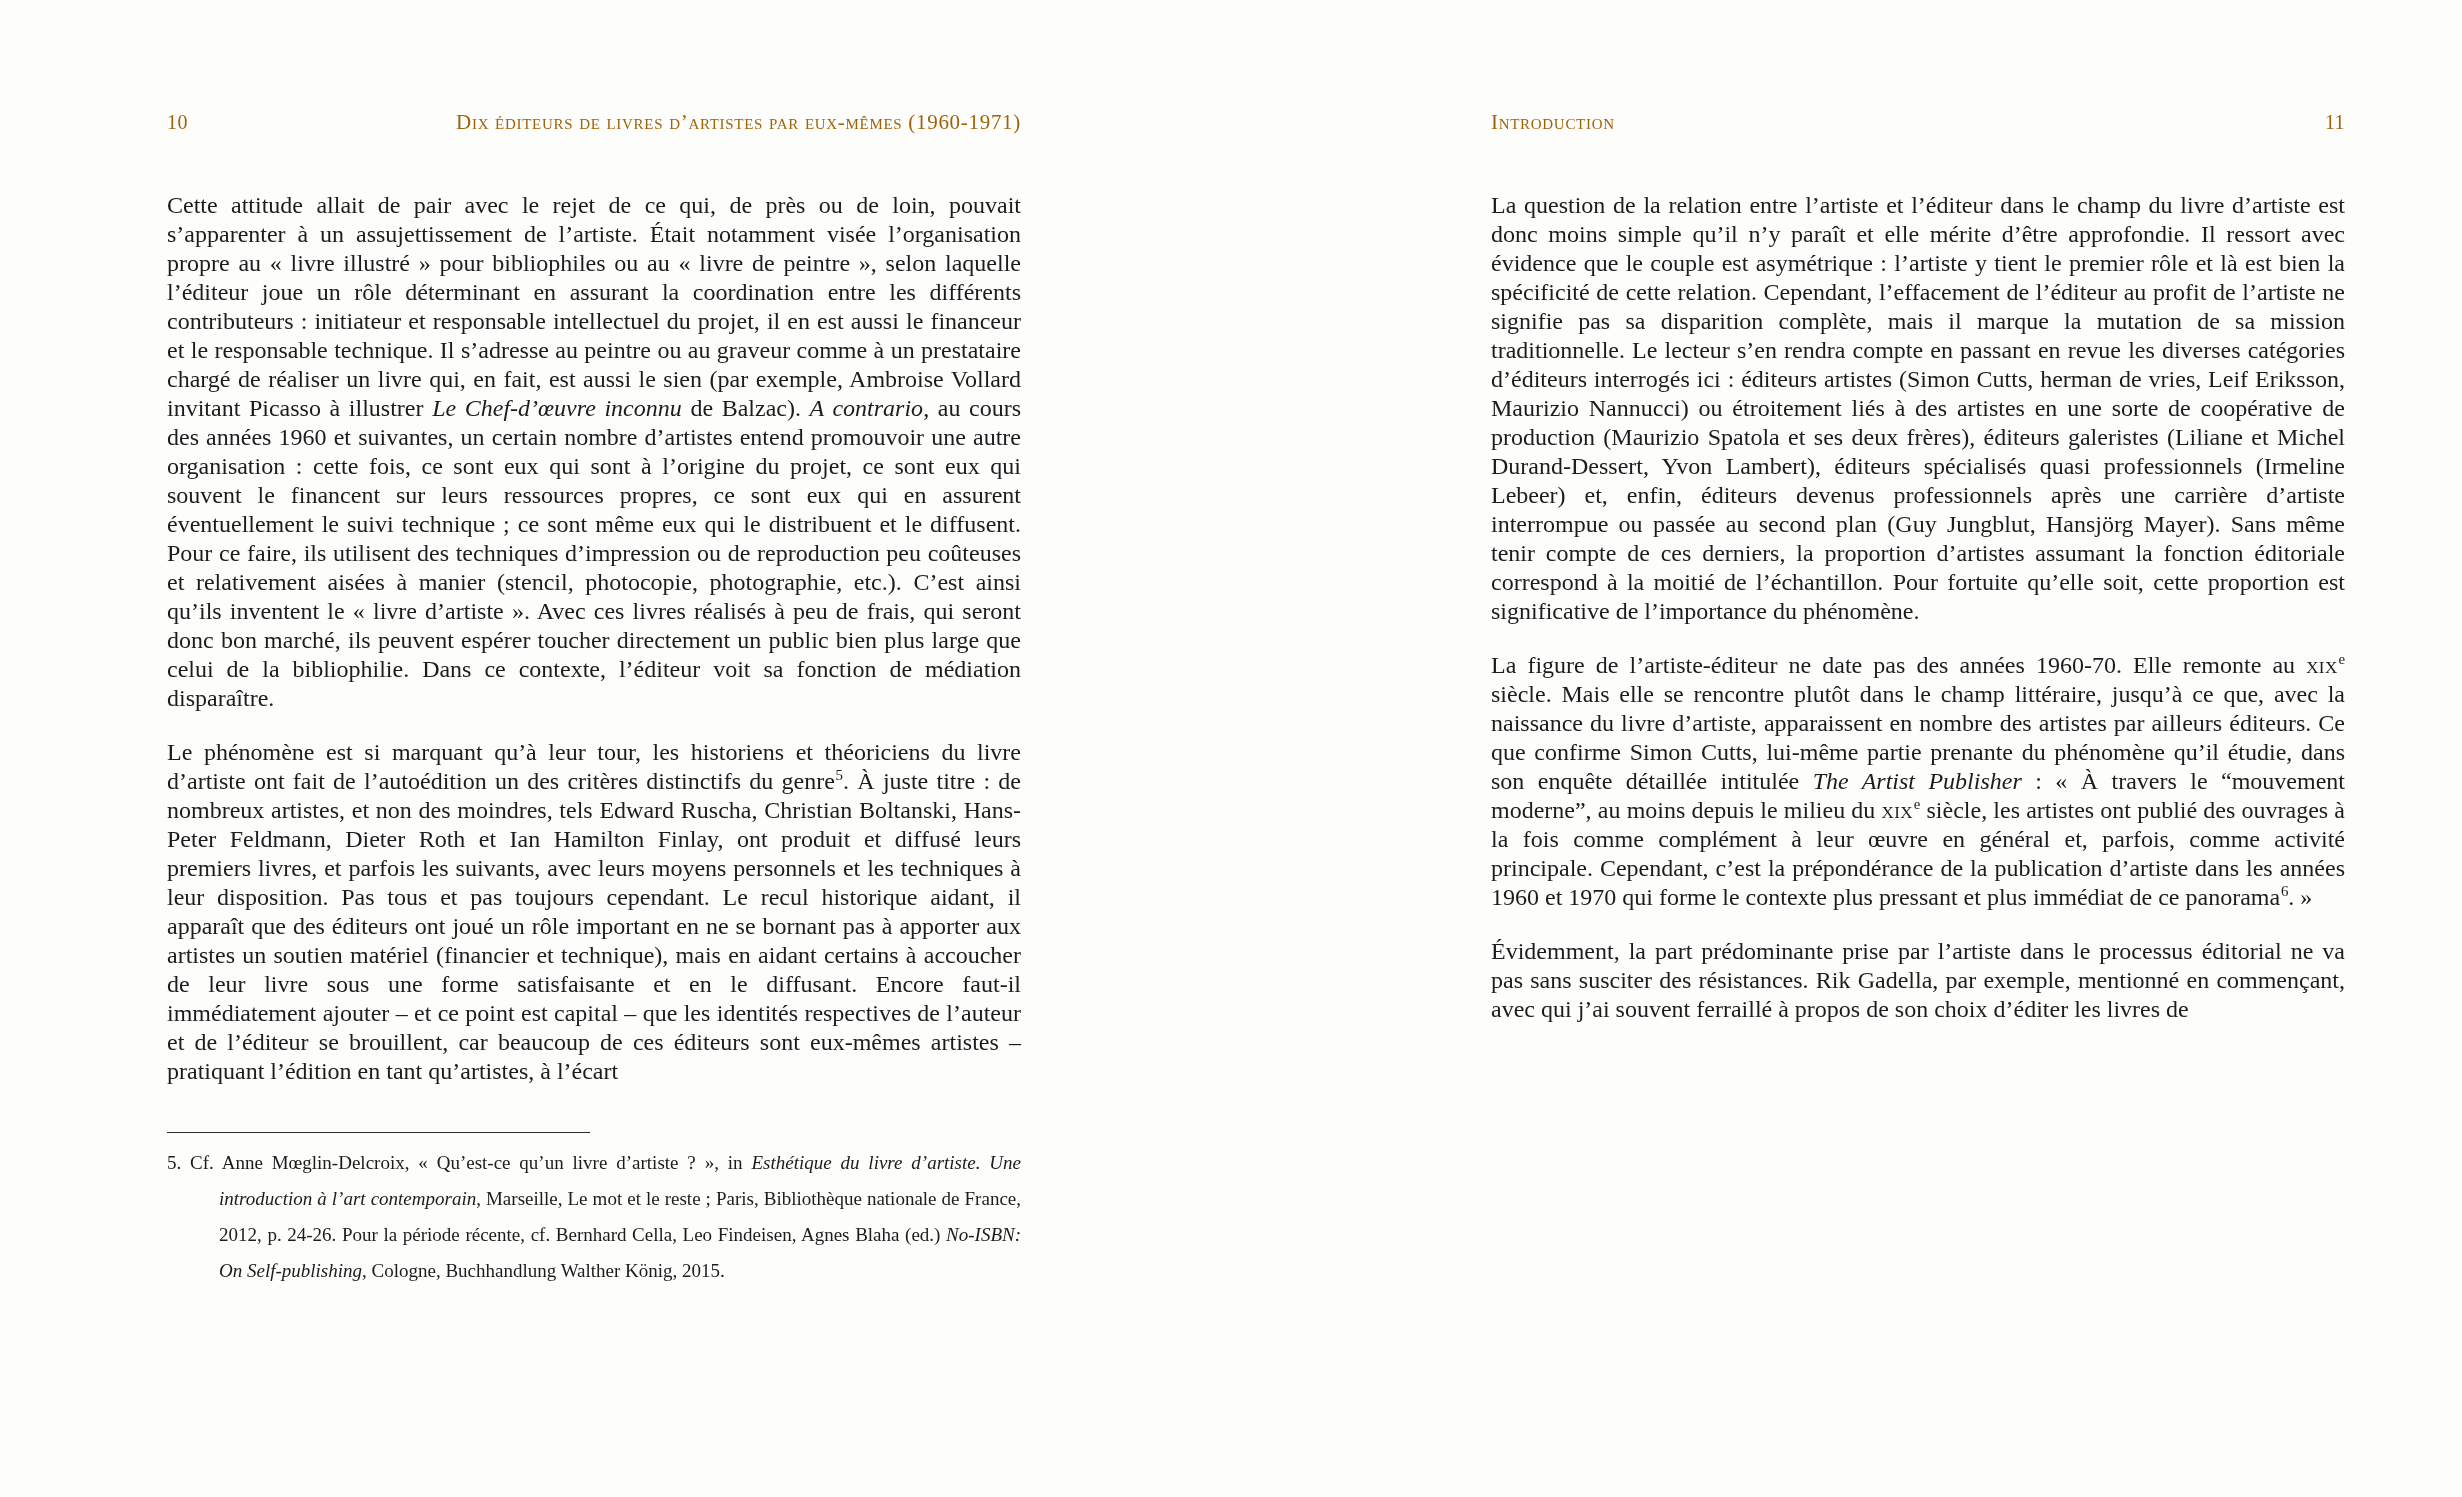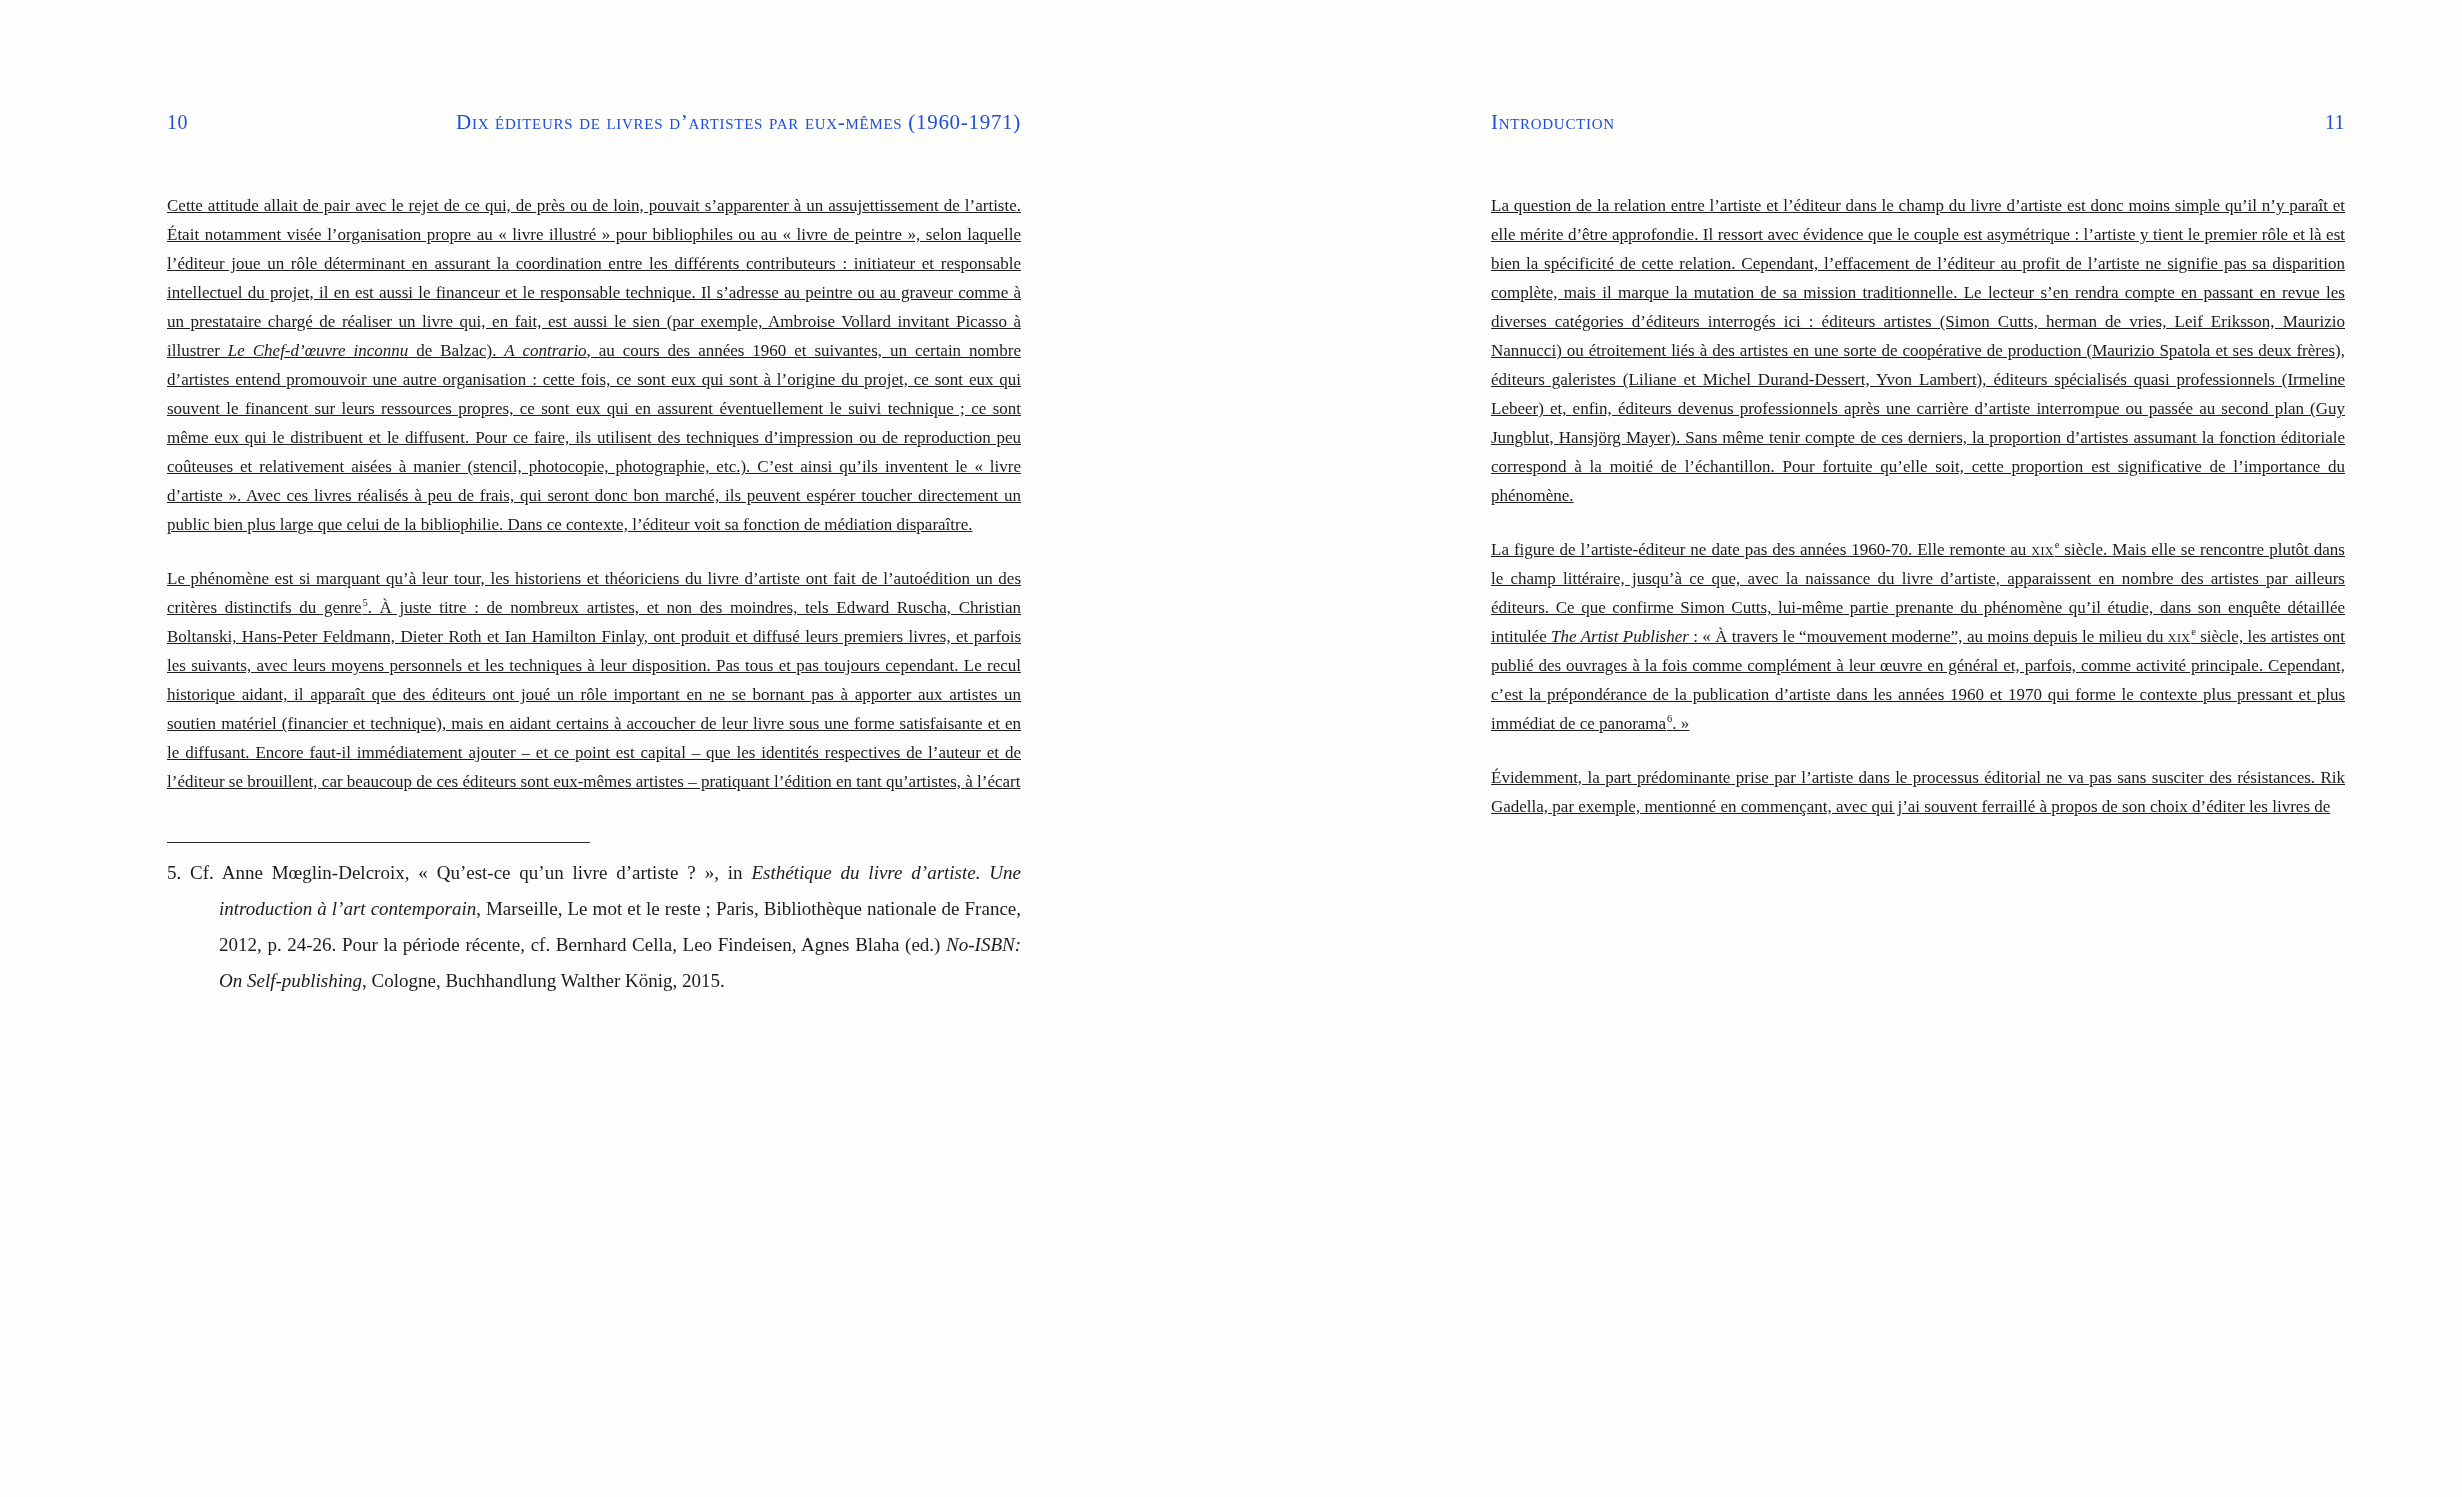--- a/index.html
+++ b/index.html
@@ -21,40 +21,39 @@
   .page-right { left: 1491px; width: 854px; }
 
   .running-header {
     position: absolute;
     top: 110px;
     left: 0; right: 0;
     display: flex;
     justify-content: space-between;
     align-items: baseline;
     font-size: 21px;
-    color: #1d4ed8;
+    color: #a16207;
   }
   .head-title {
     font-variant: small-caps;
     letter-spacing: 0.7px;
   }
   .page-num { font-size: 20px; letter-spacing: 0.4px; }
 
   .body-block {
     position: absolute;
     top: 191px;
     left: 0; right: 0;
   }
   .paras p {
     margin: 0 0 25px 0;
     text-align: justify;
-    font-size: 17px;
+    font-size: 24px;
     line-height: 29px;
     hyphens: auto;
-    text-decoration: underline;
   }
   .paras p:last-child { margin-bottom: 0; }
 
   .footnote-block { margin-top: 0; }
   .fn-left  { margin-top: 46px; }
   .fn-right { margin-top: 17px; }
   .footnote-rule {
     width: 423px;
     border-top: 1.7px solid #2b2b2b;
     margin-bottom: 12px;

